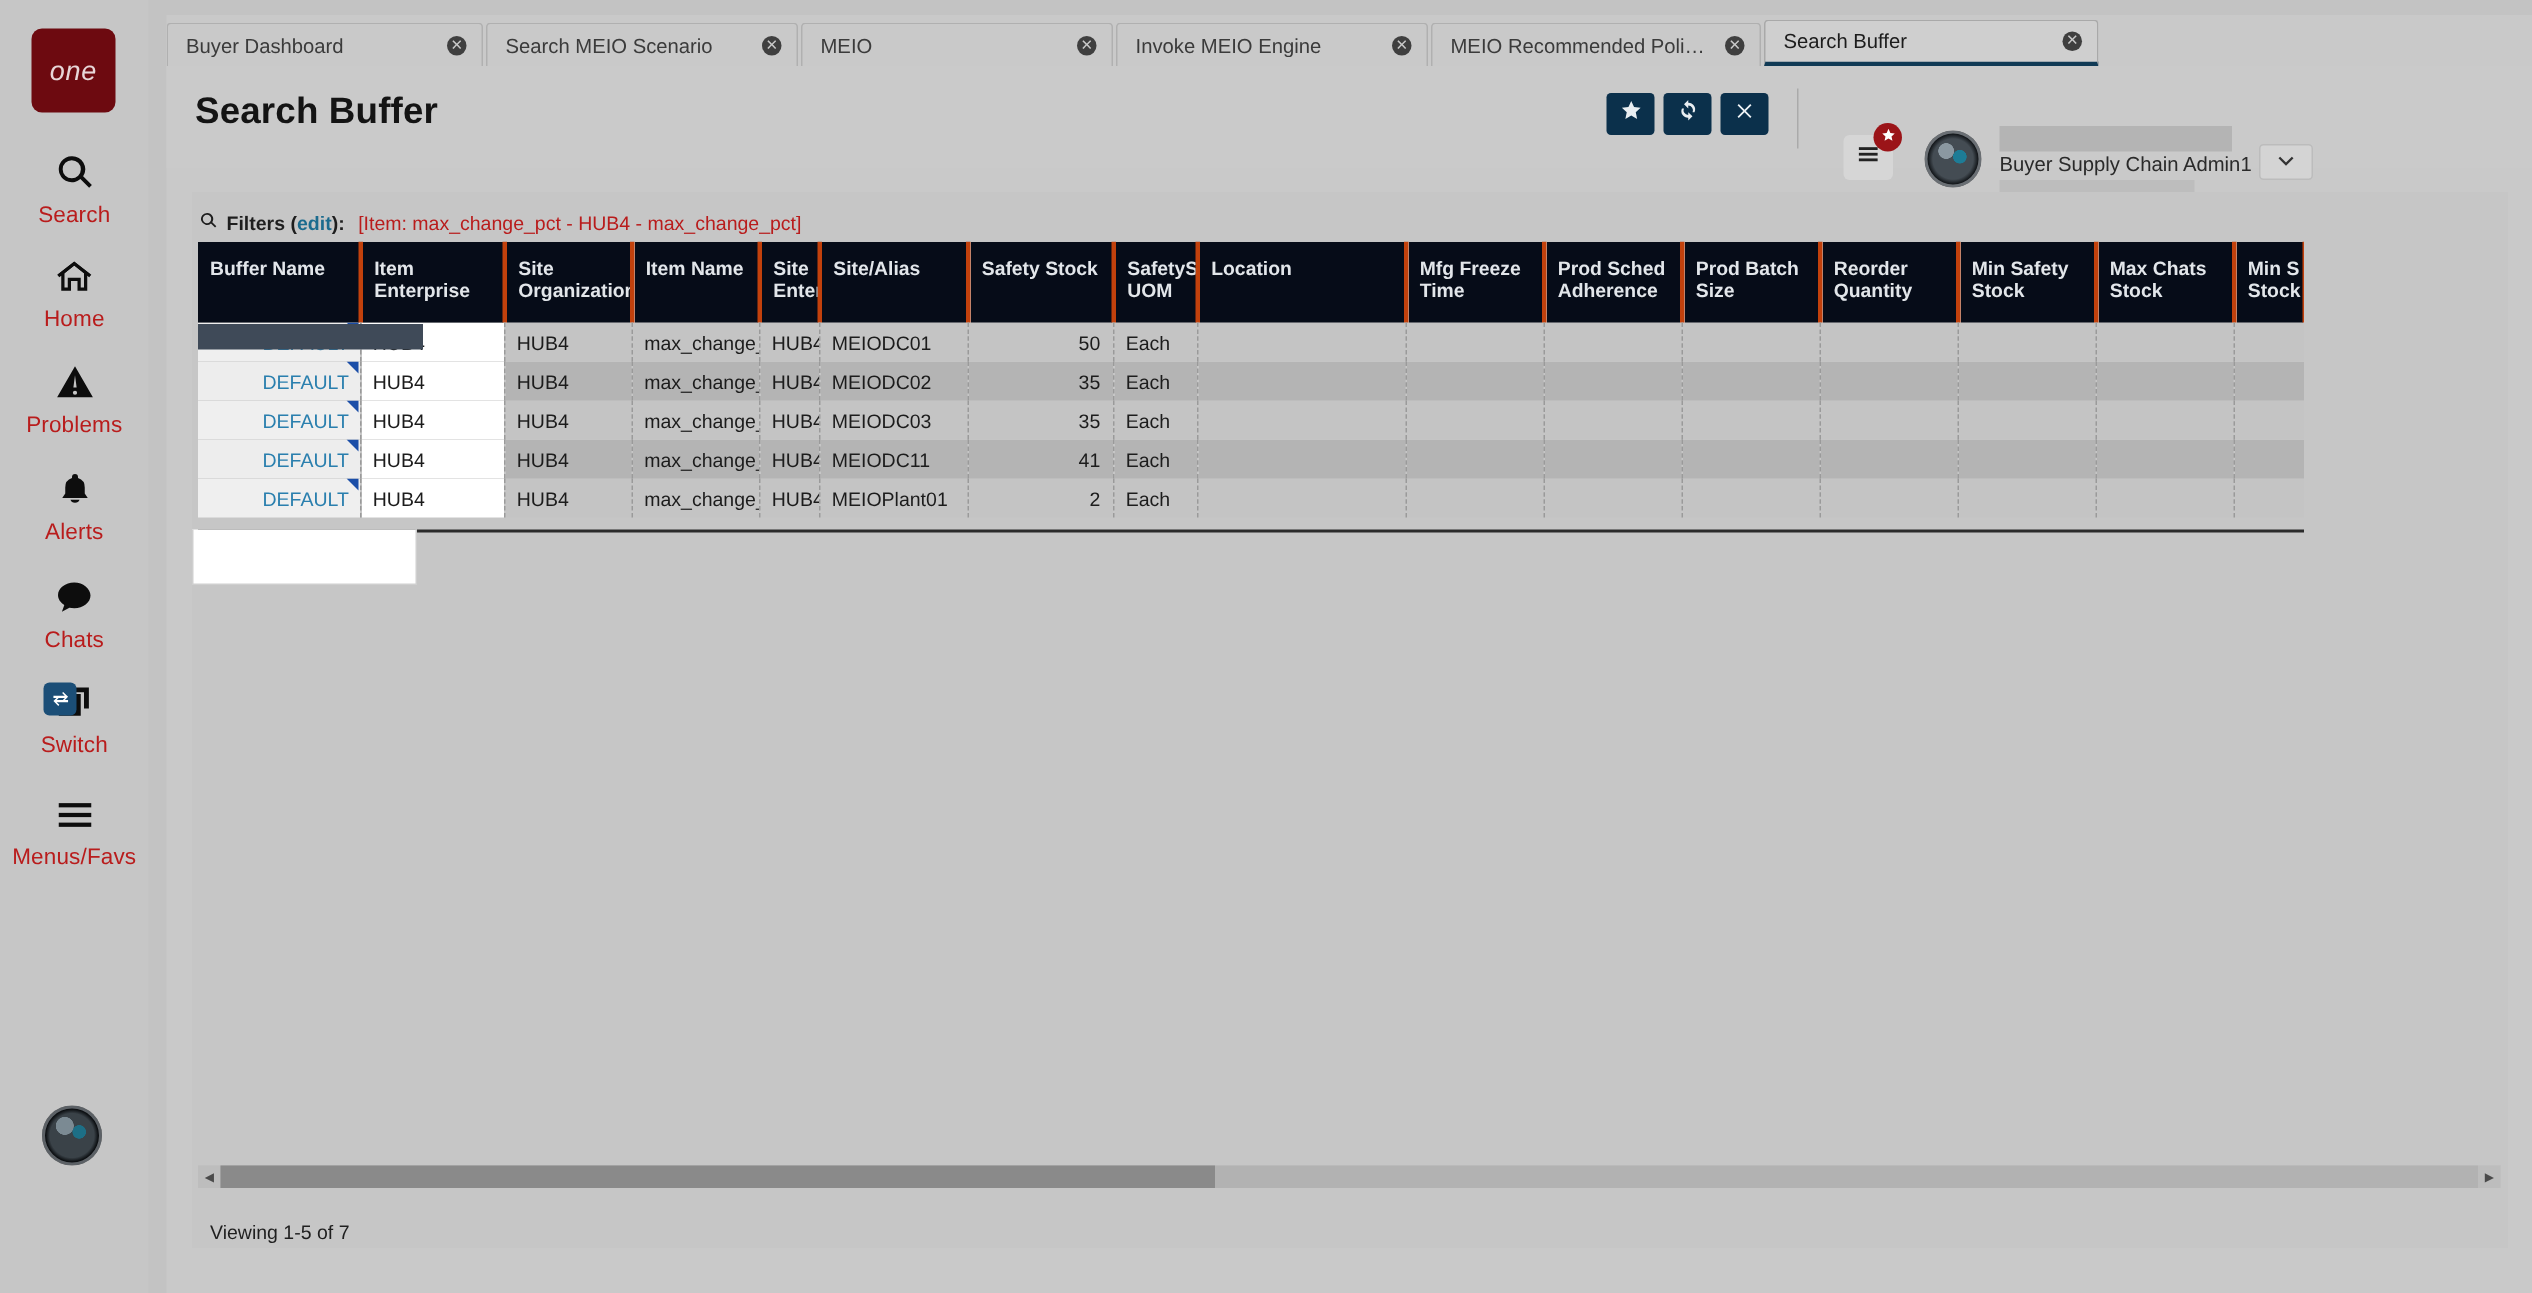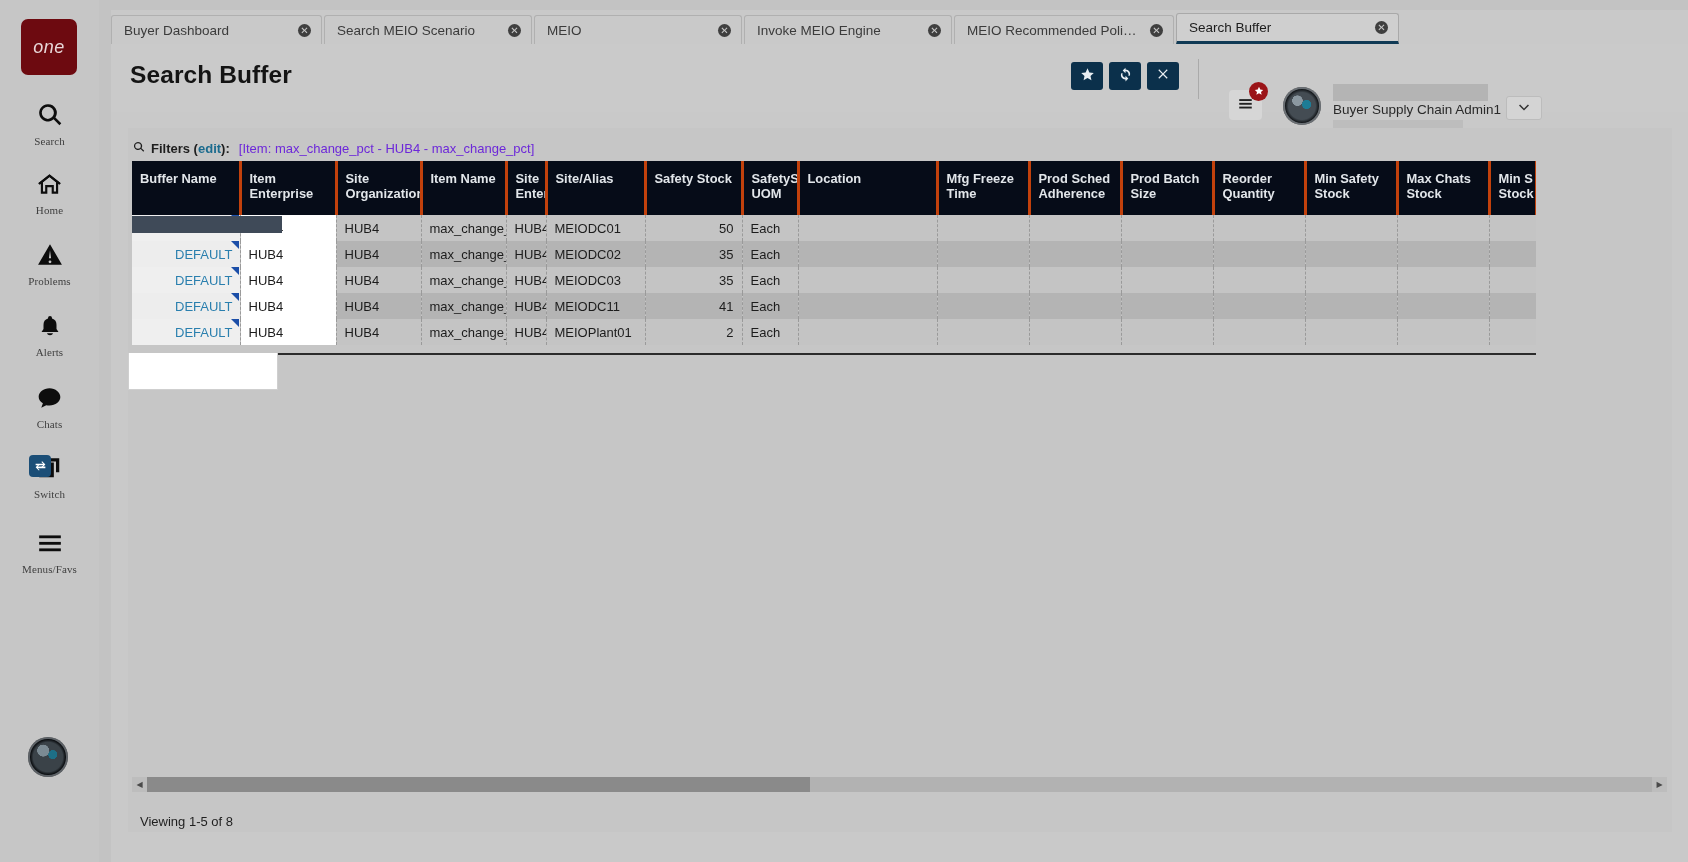--- a/index.html
+++ b/index.html
@@ -24,21 +24,21 @@
   #brand-logo span {
     color: #e8d7d8; font-size: 18px; font-weight: 400; letter-spacing: .5px;
     font-family: "Liberation Sans", sans-serif; line-height: 1; font-style: italic;
   }
   .rail-item {
     position: absolute; left: 0; width: 99px;
     display: flex; flex-direction: column; align-items: center;
     cursor: pointer; color: #111;
   }
   .rail-icon { height: 38px; display: flex; align-items: center; justify-content: center; position: relative; }
-  .rail-label { font-size: 11px; color: #404040; margin-top: 1px; letter-spacing: .1px; font-family: Liberation Serif, serif; }
+  .rail-label { font-size: 15px; color: #b91c1c; margin-top: 1px; letter-spacing: .1px; }
   .rail-svg { fill: #0d0d0d; }
   #switch-badge {
     position: absolute; right: 12px; top: 6px;
     width: 22px; height: 22px; border-radius: 4px; background: #1b4e77;
     display: flex; align-items: center; justify-content: center;
   }
   #rail-avatar {
     position: absolute; left: 28px; top: 737px; width: 40px; height: 40px;
     border-radius: 50%;
     background:
@@ -149,21 +149,21 @@
     width: 1544px; height: 704px;
     background: #c6c6c6;
   }
 
   #filter-bar {
     position: absolute; left: 5px; top: 10px; height: 20px;
     display: flex; align-items: center; font-size: 13px; color: #1e1e1e;
   }
   #filter-bar .f-label { font-weight: bold; margin-left: 6px; }
   #filter-bar .f-edit { color: #1b6b8e; font-weight: bold; cursor: pointer; }
-  #filter-bar .f-value { margin-left: 9px; color: #6d28d9; }
+  #filter-bar .f-value { margin-left: 9px; color: #b91c1c; }
 
   
   #grid-wrap {
     position: absolute; left: 4px; top: 33px;
     width: 1404px; height: 192px;
     overflow: hidden;
   }
   table#grid { border-collapse: collapse; table-layout: fixed; width: 1404px; }
   #grid thead th {
     background: #060c18; color: #e2e6ea;
@@ -567,15 +567,15 @@
     <div id="dropdown-panel"></div>
 
     <div id="hscroll">
       <div class="scroll-arrow">◀</div>
       <div id="hscroll-track">
         <div id="hscroll-thumb"></div>
       </div>
       <div class="scroll-arrow">▶</div>
     </div>
 
-    <div id="viewing-text">Viewing 1-5 of 8</div>
+    <div id="viewing-text">Viewing 1-5 of 7</div>
   </div>
 </div>
 
 </body></html>

